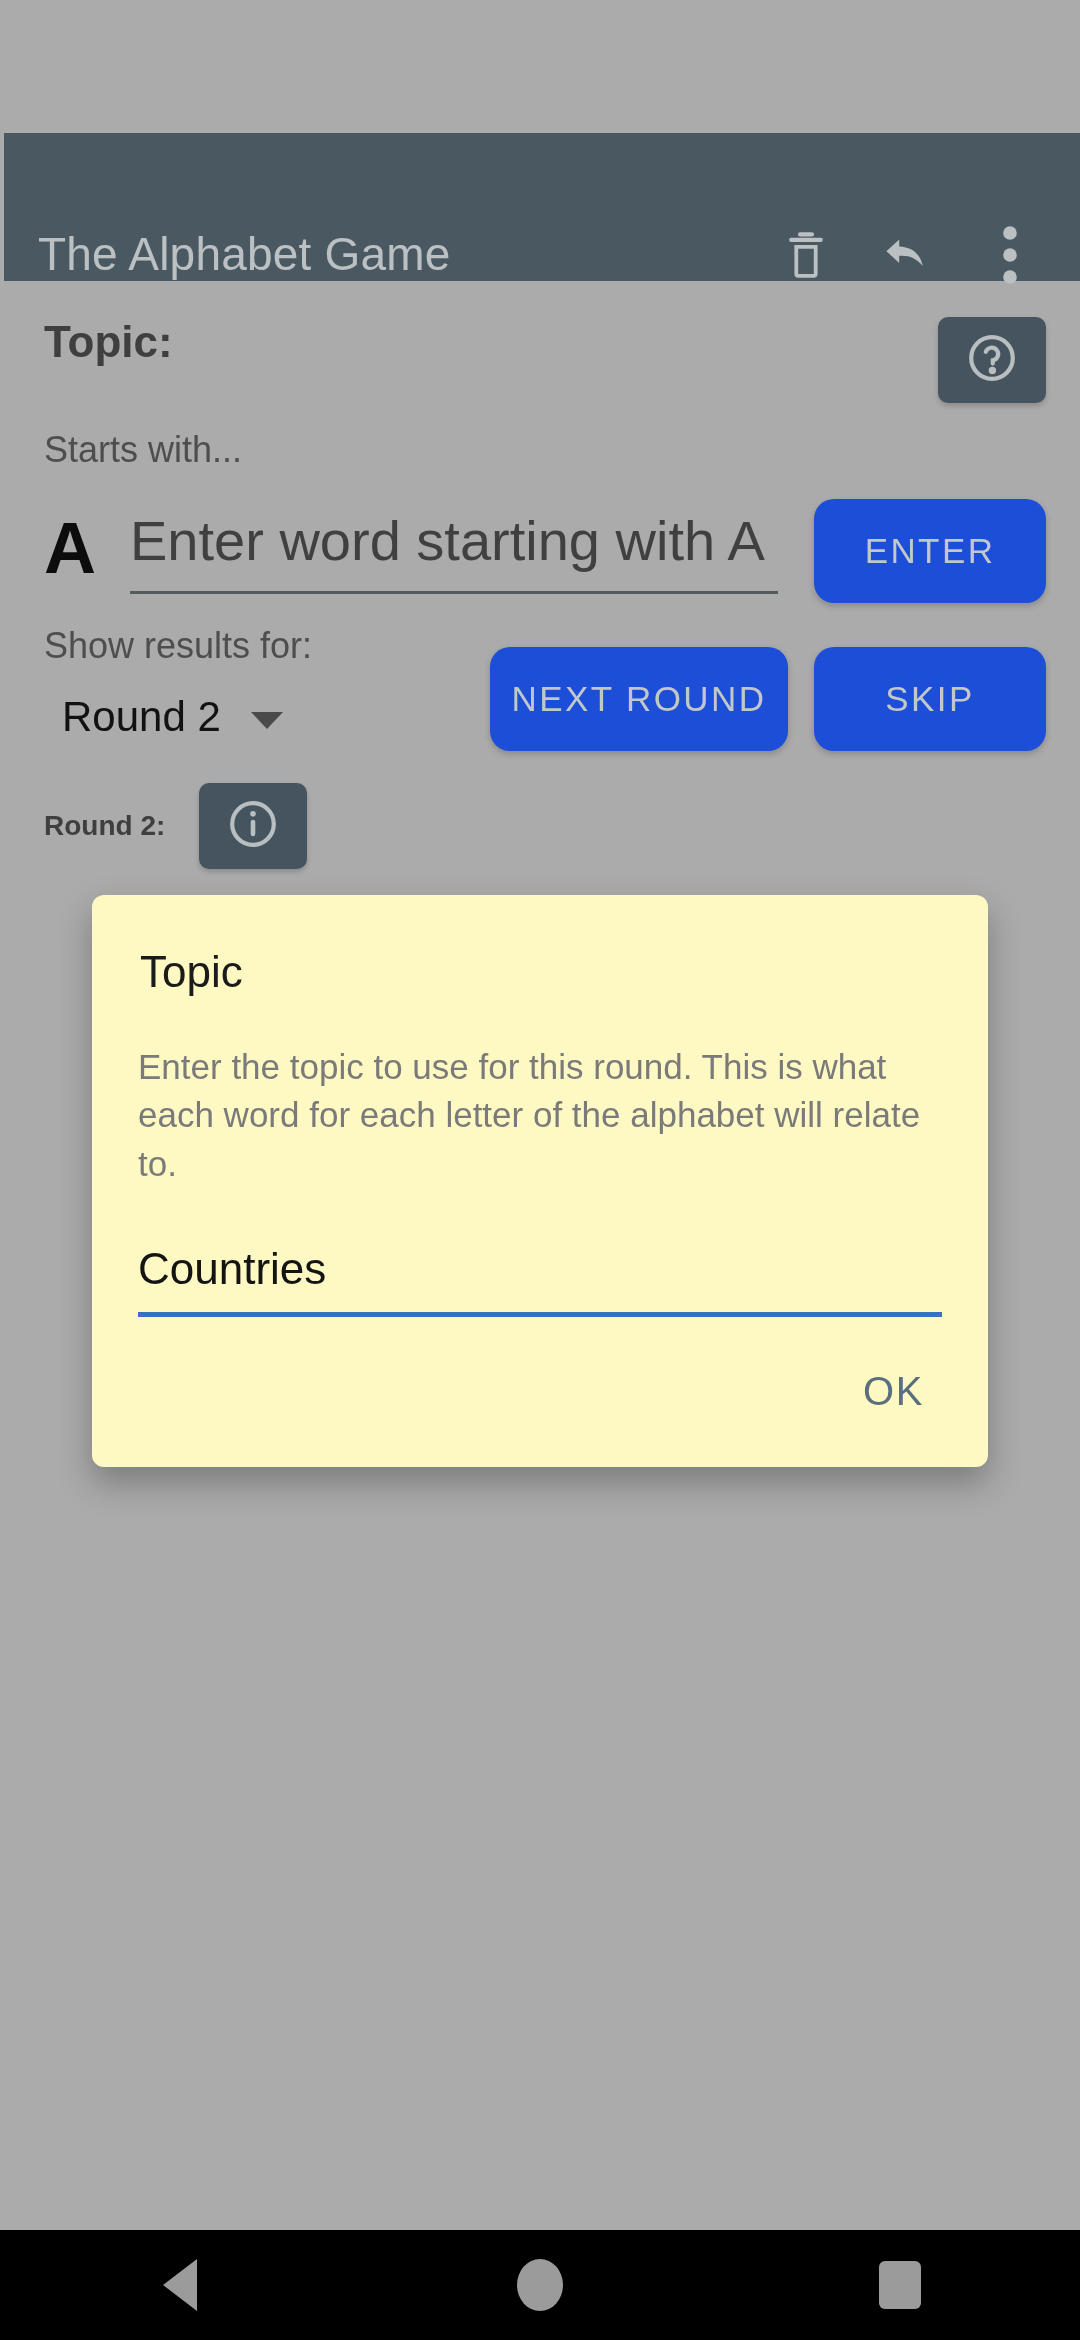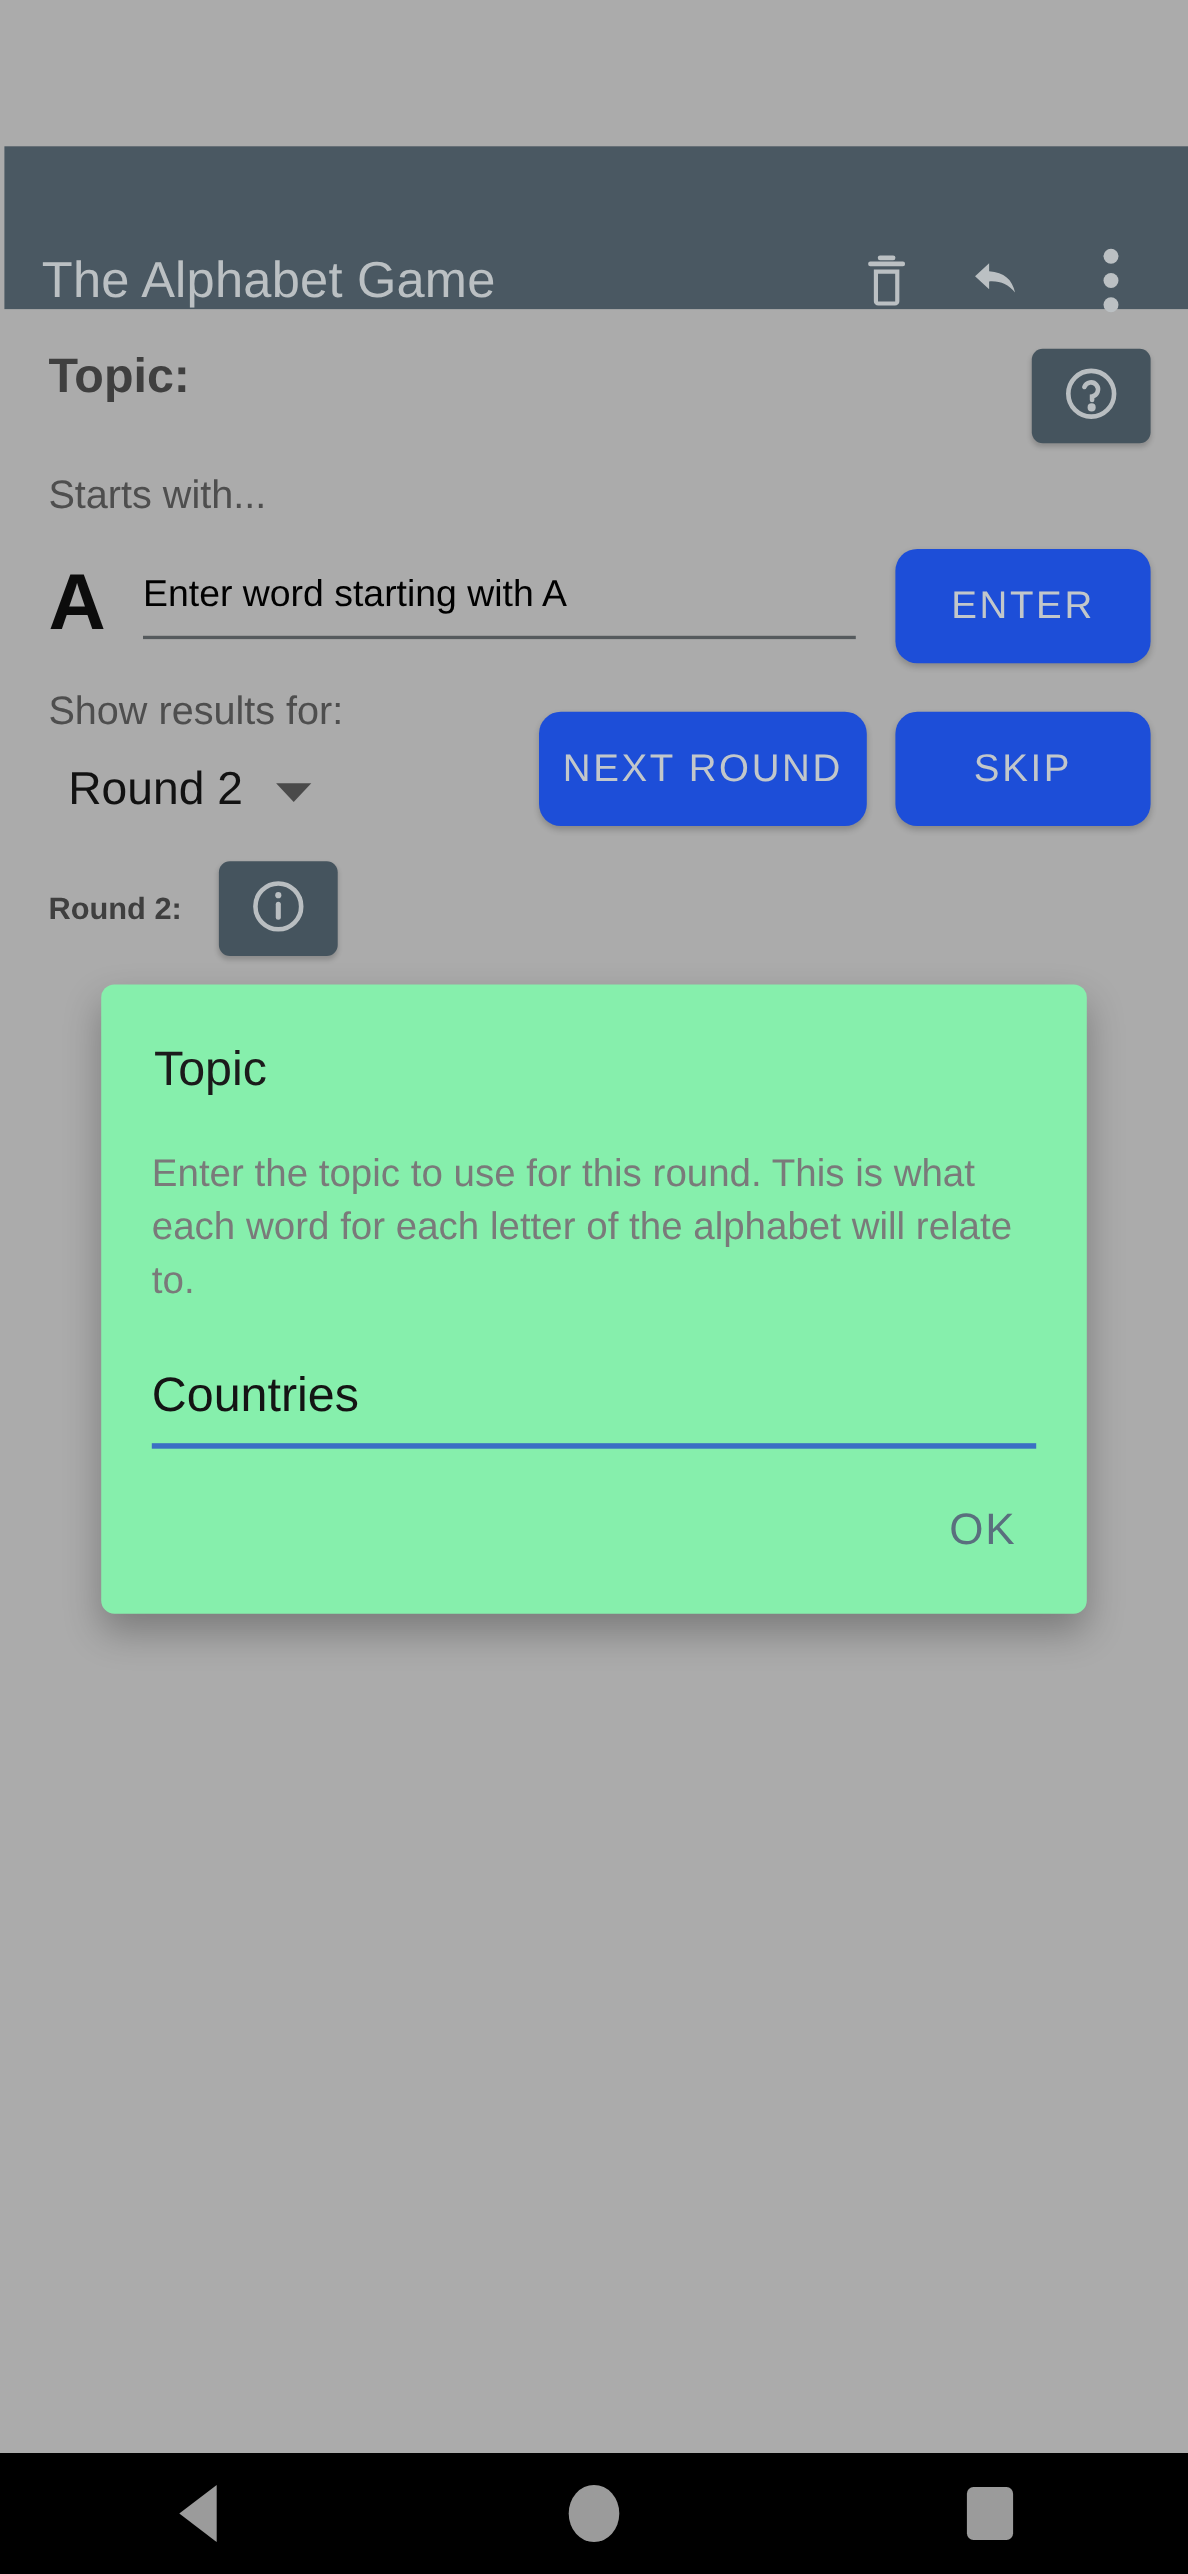--- a/index.html
+++ b/index.html
@@ -62,21 +62,21 @@
     display:flex; align-items:center; padding:28px 34px 0 44px; gap:0;
   }
   .big-letter{
     color:#0C0C0C; font-size:72px; font-weight:bold; width:86px;
     line-height:1; margin-top:-6px;
   }
   .word-field{
     flex:1; margin-right:36px; padding-bottom:18px;
     border-bottom:3px solid #555A5D;
   }
-  .word-field .ph{ color:#000000; font-size:34px;margin-top:48px; }
+  .word-field .ph{ color:#404040; font-size:56px;margin-top:48px; }
   .btn{
     background:#1d4ed8; border-radius:20px; color:#C2C7CA;
     display:flex; align-items:center; justify-content:center;
     letter-spacing:2.4px; font-size:35px;
     box-shadow:0 3px 6px rgba(0,0,0,.20);
   }
   .btn-enter{ width:232px; height:104px; }
 
   .row-results{
     display:flex; align-items:flex-start; padding:22px 34px 0 44px;
@@ -102,21 +102,21 @@
   .round-label{ color:#3F3F3F; font-size:28px; font-weight:bold; }
   .info-btn{
     width:108px; height:86px; background:#45545E; border-radius:10px;
     display:flex; align-items:center; justify-content:center;
     box-shadow:0 3px 5px rgba(0,0,0,.18);
   }
 
   
   .dialog{
     position:absolute; left:92px; top:895px; width:896px;
-    background:#86efac; border-radius:12px;
+    background:#fef9c3; border-radius:12px;
     box-shadow:0 16px 34px rgba(0,0,0,.28);
     padding:52px 46px 0 46px;
   }
   .dialog-title{ color:#1B1B1B; font-size:44px; padding-left:2px; }
   .dialog-message{
     color:#7A7A7A; font-size:35px; line-height:1.38;
     padding:46px 0 0 0; padding-right:8px;
   }
   .dialog-input{
     margin-top:56px; padding-bottom:18px;

